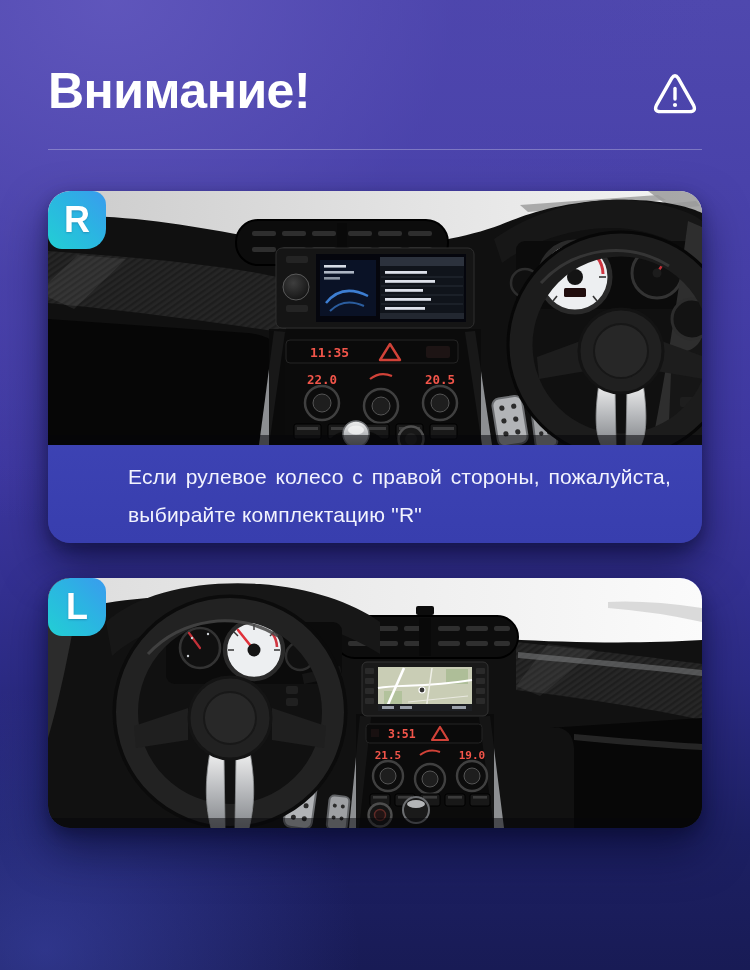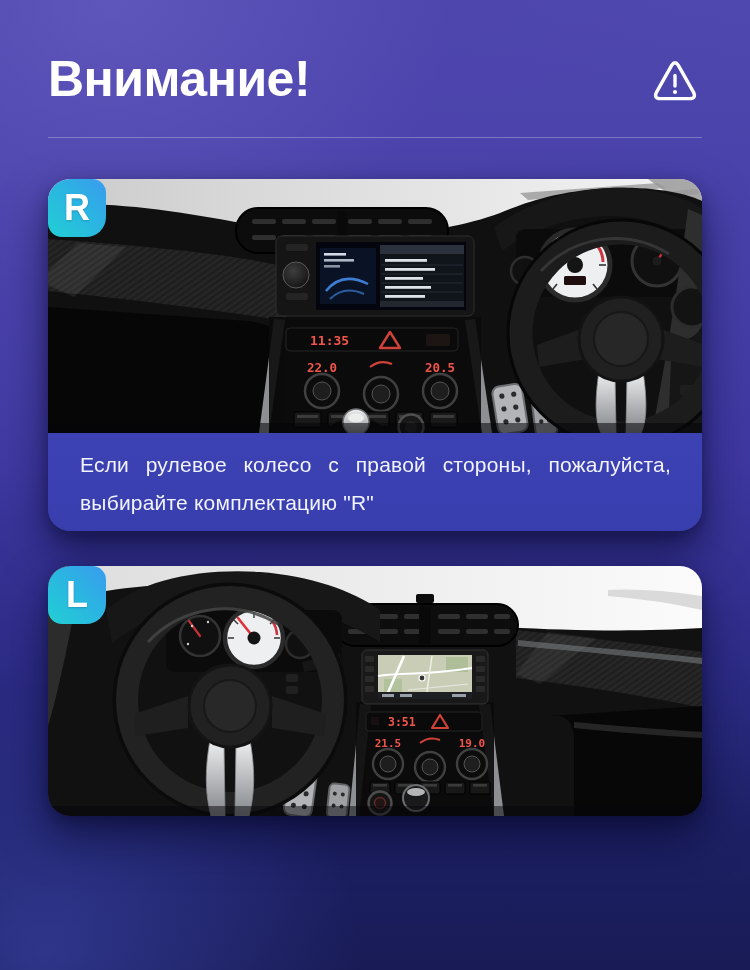--- a/index.html
+++ b/index.html
@@ -6,40 +6,40 @@
   .canvas{
     position:relative;width:750px;height:970px;overflow:hidden;
     font-family:"Liberation Sans","DejaVu Sans",sans-serif;
     background:
       radial-gradient(120% 80% at 15% 0%, rgba(98,88,190,.85) 0%, rgba(76,68,172,.55) 38%, rgba(0,0,0,0) 68%),
       radial-gradient(70% 45% at 6% 98%, rgba(80,92,215,.40) 0%, rgba(0,0,0,0) 60%),
       linear-gradient(180deg,#4f48ae 0%,#463fa8 28%,#3d37a0 48%,#2c2b85 70%,#1d2064 86%,#181b55 100%);
     color:#fff;
   }
   
-  .hdr{display:flex;align-items:flex-start;justify-content:space-between;
-       padding:52px 48px 0 48px;}
+  .hdr{display:flex;align-items:flex-end;justify-content:space-between;
+       padding:40px 48px 0 48px;margin-top:24px;}
   .title{font-size:50px;font-weight:700;letter-spacing:-.5px;line-height:1.1;}
   .warn-ic{width:50px;height:50px;margin-right:2px;margin-top:4px;}
   .rule{height:1px;background:rgba(255,255,255,.28);margin:30px 48px 0 48px;}
   
   .card{position:relative;width:654px;margin:0 48px;border-radius:22px;overflow:hidden;
         background:linear-gradient(180deg,#454bbe 0%,#3f45b6 55%,#383eae 100%);
         box-shadow:0 22px 45px rgba(6,8,38,.55), 0 6px 14px rgba(6,8,38,.35);}
   .card.first{margin-top:41px;}
   .card.second{margin-top:35px;}
   .photo{display:block;width:654px;}
   .badge{position:absolute;top:0;left:0;width:58px;height:58px;
          display:flex;align-items:center;justify-content:center;
          background:linear-gradient(225deg,#3a9bee 0%,#2bb4e2 45%,#22cfd4 100%);
          border-radius:22px 14px 20px 14px;
          font-size:36px;font-weight:700;color:#fff;
          text-shadow:0 1px 2px rgba(0,40,80,.25);}
   .caption{padding:13px 31px 9px 32px;font-size:21px;line-height:38px;
-           text-align:justify;color:#f2f3fe;letter-spacing:.2px;}
+           text-align:justify;color:#f2f3fe;letter-spacing:.2px;margin-left:48px;}
   .led{font-family:"DejaVu Sans Mono",monospace;font-weight:bold;}
 </style>
 </head>
 <body>
 
 <div class="canvas">
 
   <div class="hdr">
     <div class="title">Внимание!</div>
     <svg class="warn-ic" viewBox="0 0 50 50">

